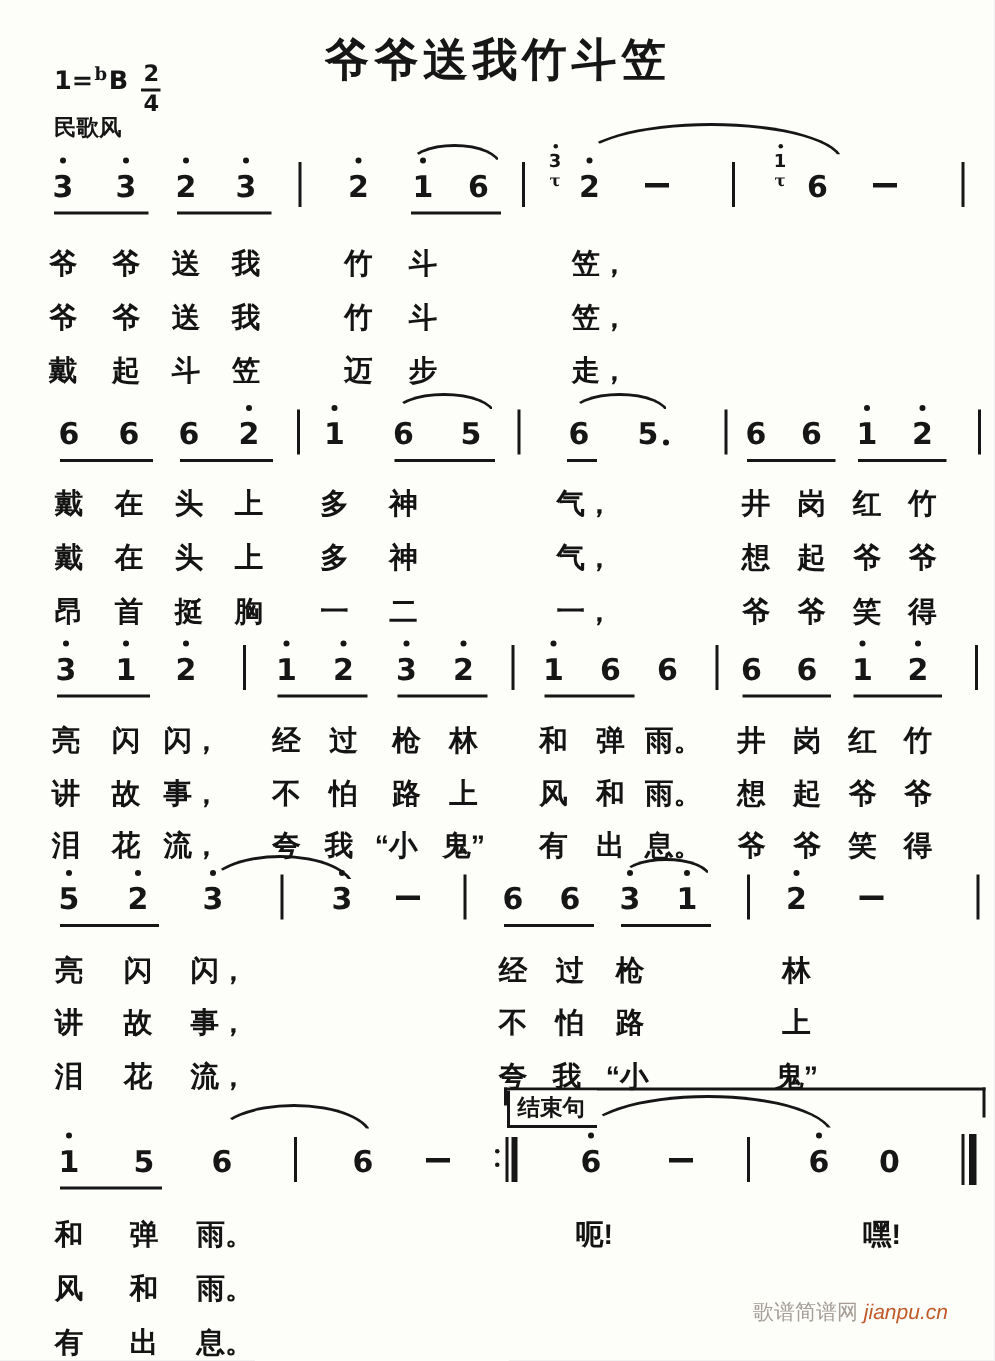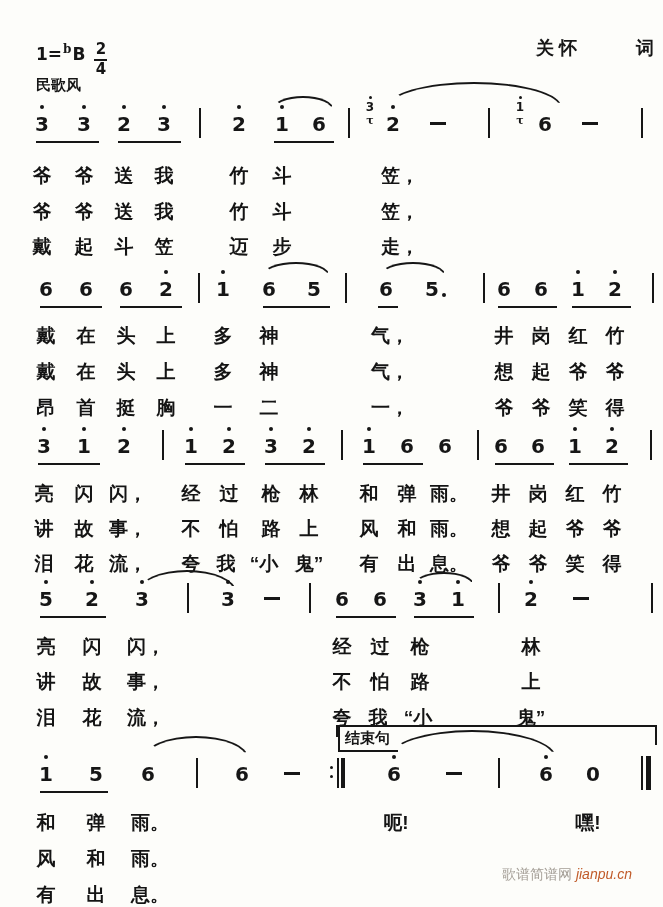--- a/index.html
+++ b/index.html
@@ -63,25 +63,22 @@
     <span>1=</span>
       <span class="flat">b</span>
       <span>B</span>
     <span class="frac">
       <span>2</span>
       <span class="fracline"></span>
       <span>4</span>
     </span>
   </div>
   <div class="style-mark">民歌风</div>
+  <div class="title">爷爷送我竹斗笠</div>
   <div class="credits">
-    <div class="credit-row">
-      <span>关 怀</span>
-      <span>词</span>
-    </div>
   </div>
 
   <div id="score">
       <div class="note" style="left: 42px; top: 112px;"><span class="odot"></span><span class="num">3</span></div>
       <div class="note" style="left: 84px; top: 112px;"><span class="odot"></span><span class="num">3</span></div>
       <div class="note" style="left: 124px; top: 112px;"><span class="odot"></span><span class="num">2</span></div>
       <div class="note" style="left: 164px; top: 112px;"><span class="odot"></span><span class="num">3</span></div>
       <div class="barline" style="left: 200px; top: 108px;"></div>
       <div class="note" style="left: 239px; top: 112px;"><span class="odot"></span><span class="num">2</span></div>
       <div class="note" style="left: 282px; top: 112px;"><span class="odot"></span><span class="num">1</span></div>

